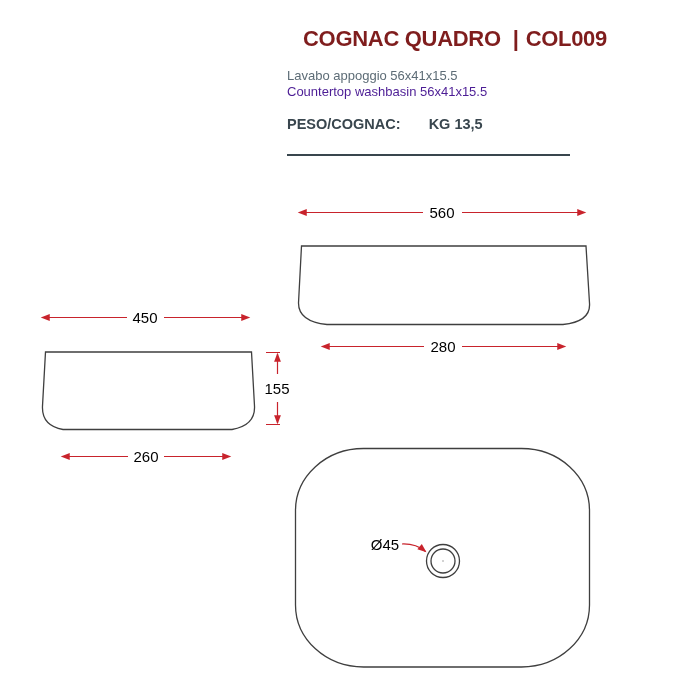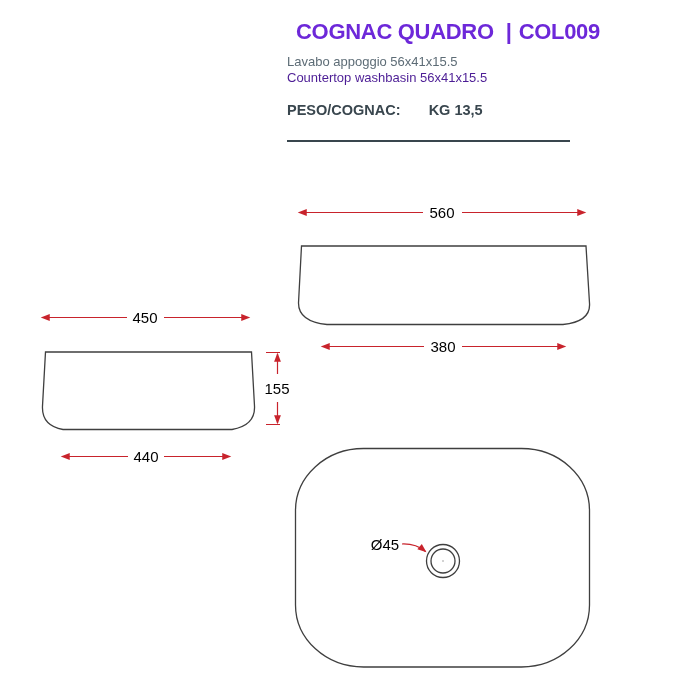--- a/index.html
+++ b/index.html
@@ -4,21 +4,21 @@
 <style>
   html,body{margin:0;padding:0;}
   body{
     width:700px;height:700px;background:#ffffff;position:relative;overflow:hidden;
     font-family:"Liberation Sans","DejaVu Sans",sans-serif;
   }
   .page{position:absolute;inset:0;}
   
   .header{position:absolute;left:287px;top:10px;width:400px;}
   .title{
-    margin:9px;font-size:22px;font-weight:bold;color:#6d28d9;letter-spacing:-0.3px;
+    margin:16px;font-size:22px;font-weight:bold;color:#7f1d1d;letter-spacing:-0.3px;
     white-space:nowrap;
   }
   .title .sep{margin:0 7px 0 12px;font-weight:bold;}
   .sub{font-size:13px;line-height:15px;white-space:nowrap;}
   .sub.it{margin-top:7px;color:#5d6c76;}
   .sub.en{margin-top:1px;color:#4c1d95;}
   .weight-row{margin-top:17px;font-size:14.5px;font-weight:bold;color:#39464e;white-space:nowrap;}
   .weight-row .wvalue{margin-left:24px;}
   .divider{margin-top:22px;width:283px;height:2px;background:#39464e;}
   
@@ -87,19 +87,19 @@
       <line x1="277.5" y1="374" x2="277.5" y2="354" marker-end="url(#arr)"></line>
       <line x1="277.5" y1="402" x2="277.5" y2="423" marker-end="url(#arr)"></line>
       <line x1="266" y1="352.5" x2="280" y2="352.5" stroke-width="1"></line>
       <line x1="266" y1="424.5" x2="280" y2="424.5" stroke-width="1"></line>
     </g>
 
     <path d="M402,544 Q416,543.5 425.5,551.5" fill="none" stroke="#c8232c" stroke-width="1.2" marker-end="url(#arr)"></path>
   </svg>
 
   <span class="dim" style="left:442px;top:212px;">560</span>
-  <span class="dim" style="left:443px;top:346px;">380</span>
+  <span class="dim" style="left:443px;top:346px;">280</span>
   <span class="dim" style="left:145px;top:317px;">450</span>
-  <span class="dim" style="left:146px;top:456px;">440</span>
+  <span class="dim" style="left:146px;top:456px;">260</span>
   <span class="dim" style="left:277px;top:388px;">155</span>
   <span class="dim" style="left:385px;top:544px;">Ø45</span>
 
 </div>
 
 </body></html>

